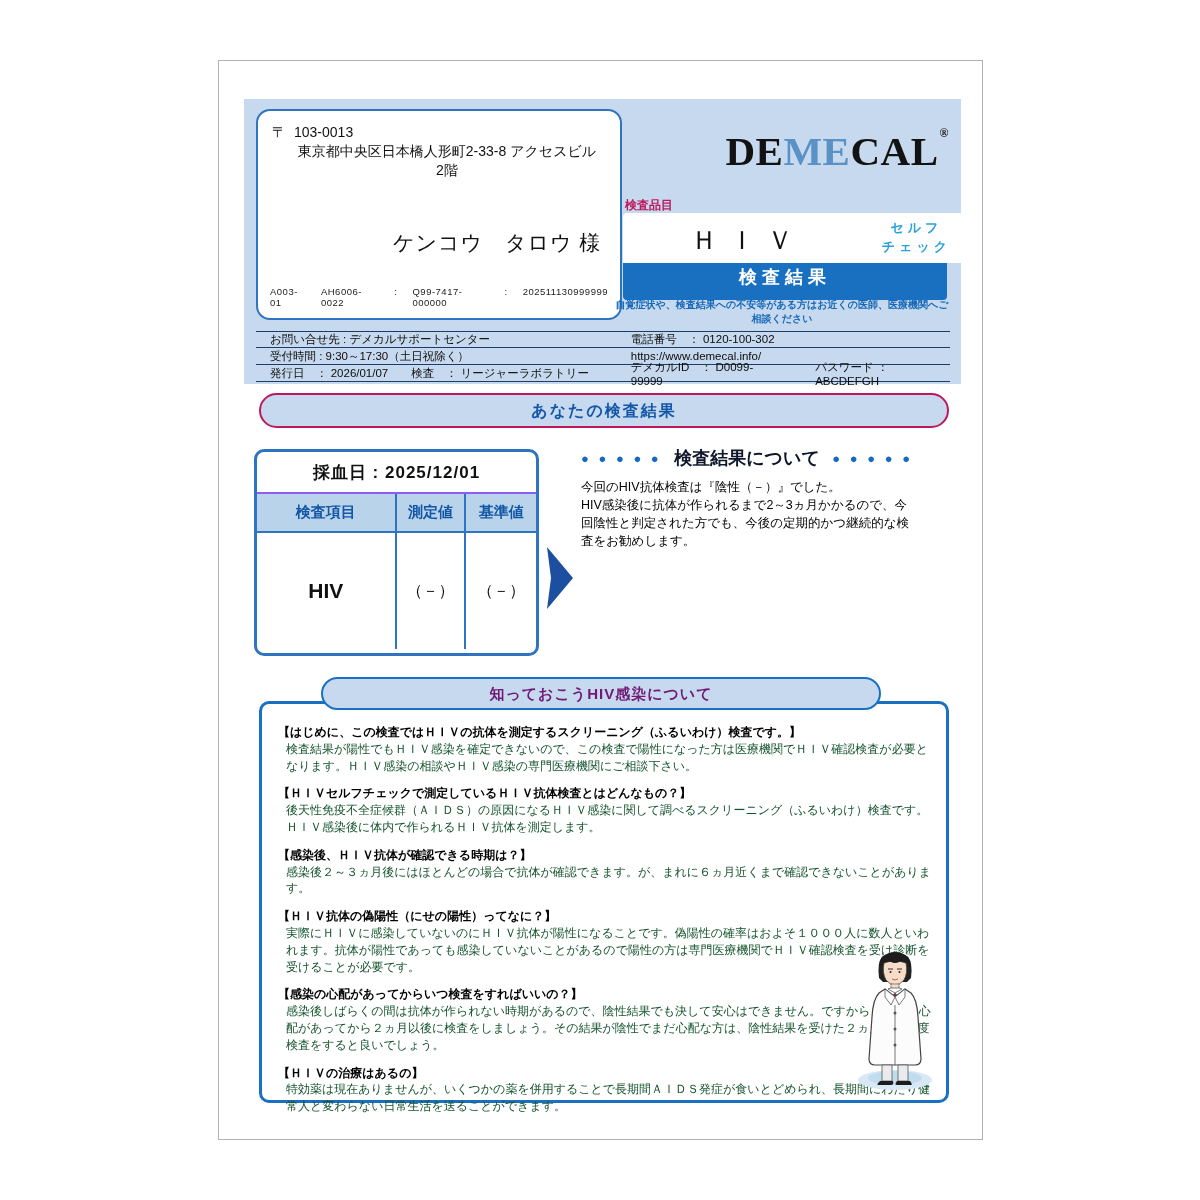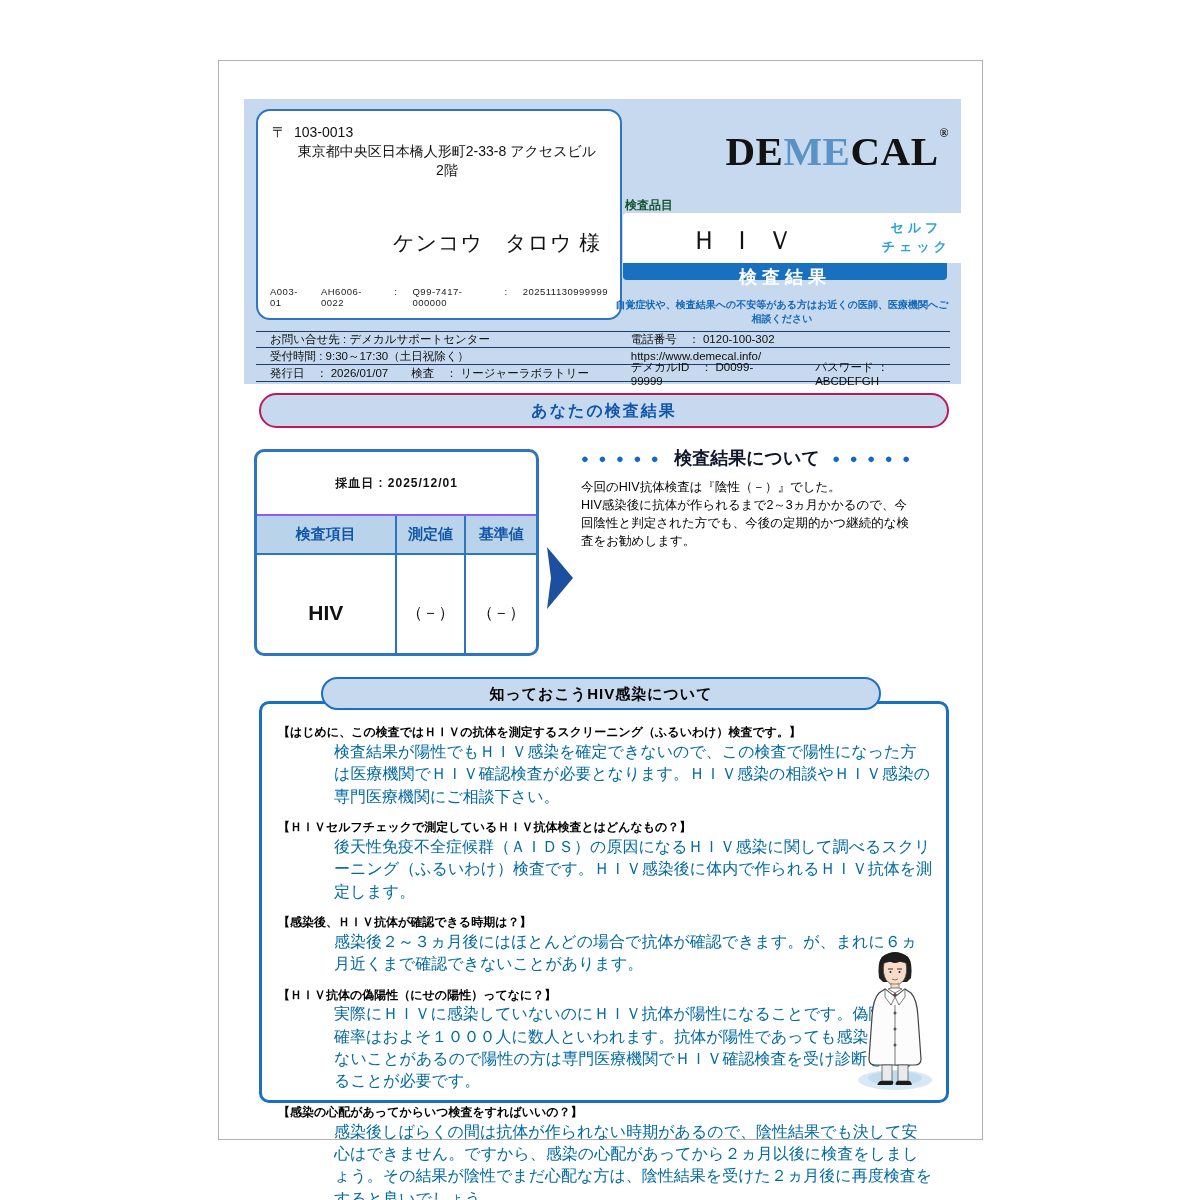--- a/index.html
+++ b/index.html
@@ -18,50 +18,50 @@
   .addr-lines { width:306px;text-align:center; }
   .addr-recipient { position:absolute; left:135px; top:118px; font-size:21px; color:#111; letter-spacing:1px; }
   .addr-codes { position:absolute; left:12px; bottom:10px; right:12px; display:flex; gap:15px;
                 font-size:9.5px; color:#222; letter-spacing:0.5px; }
 
   .logo { position:absolute; right:12px; top:28px; font-family:Liberation Serif, serif;
           font-weight:bold; font-size:41px; color:#121212; letter-spacing:0.5px; line-height:1; }
   .logo .me { color:#5b92c6; }
   .logo sup { font-size:12px; vertical-align:28px; margin-left:1px; }
 
-  .product-label { position:absolute; left:381px; top:98px; font-size:12px; font-weight:bold; color:#14532d; }
+  .product-label { position:absolute; left:381px; top:98px; font-size:12px; font-weight:bold; color:#be185d; }
   .product-box { position:absolute; left:379px; top:114px; width:340px; height:50px; background:#fff;
                  border-radius:4px 4px 0 0;padding-left:25px; }
   .product-name { position:absolute; left:0; right:90px; top:10px; text-align:center;
                   font-size:26px; color:#111; letter-spacing:12px; font-weight:500; }
   .self-check { position:absolute; right:12px; top:6px; text-align:center; color:#2ba2dc;
                 font-size:13px; font-weight:bold; letter-spacing:4px; line-height:1.45; }
-  .result-bar { position:absolute; left:379px; top:164px; width:324px; height:17px; background:#1a70c0;
+  .result-bar { position:absolute; left:379px; top:164px; width:324px; height:37px; background:#1a70c0;
                 border-radius:0 0 4px 4px; color:#fff; font-size:18px; font-weight:bold;
                 letter-spacing:5px; text-align:center; line-height:29px; }
   .banner-note { position:absolute; left:368px; top:199px; width:340px; text-align:center;
                  font-size:10px; font-weight:bold; color:#1668b8; }
 
   .contact-table { position:absolute; left:12px; top:232px; width:694px; }
   .c-row { display:flex; align-items:center; height:17px; border-bottom:1.5px solid #1d3c66;
            font-size:11.5px; color:#0c0c0c; }
   .c-row:first-child { border-top:1.5px solid #1d3c66; }
   .c-left { flex:0 0 54%; padding-left:14px; }
   .c-right { flex:1; display:flex; gap:36px; }
 
   
   .pill { position:absolute; left:40px; top:332px; width:690px; height:35px; background:#c6d9ee;
           border:2px solid #be185d; border-radius:18px; text-align:center; line-height:31px;
           color:#1356a8; font-size:16px; font-weight:bold; letter-spacing:2px; }
 
   
   .rtable { position:absolute; left:35px; top:388px; width:285px; height:207px; background:#fff;
             border:3px solid #2f74c0; border-radius:10px; overflow:hidden; }
-  .rt-date { height:62px; display:flex; align-items:center; justify-content:center;
-             font-size:12px; font-weight:bold; color:#111; letter-spacing:1px; }
+  .rt-date { height:40px; display:flex; align-items:center; justify-content:center;
+             font-size:17px; font-weight:bold; color:#111; letter-spacing:1px; }
   .rt-grid { display:grid; grid-template-columns:50% 25% 25%; grid-template-rows:39px 1fr;
              height:157px; border-top:2px solid #8b5cf6; }
   .rt-h { background:#b9d4ea; display:flex; align-items:center; justify-content:center;
           color:#1356a8; font-size:15px; font-weight:bold; border-bottom:2px solid #2f74c0; }
   .rt-d { display:flex; align-items:center; justify-content:center; color:#111; font-size:16px; }
   .rt-h.c1,.rt-h.c2,.rt-d.c1,.rt-d.c2 { border-right:2px solid #2f74c0; }
   .rt-d.item { font-size:21px; font-weight:bold; }
 
   .arrow { position:absolute; left:328px; top:486px; }
 
@@ -70,25 +70,25 @@
   .about-title { display:flex; align-items:center; justify-content:space-between; }
   .about-title .dots { color:#1668c0; font-size:13px; letter-spacing:3px; white-space:nowrap; }
   .about-title .txt { color:#0f172a; font-size:18px; font-weight:bold; white-space:nowrap; margin:0 4px; }
   .about-body { margin-top:8px; font-size:12.5px; line-height:1.45; color:#000; }
 
   
   .infobox { position:absolute; left:40px; top:640px; width:690px; height:402px;
              border:3px solid #1a70c0; border-radius:10px; background:#fff; }
   .info-tab { position:absolute; left:102px; top:616px; width:560px; height:33px; background:#c6d9ee;
               border:2px solid #1a70c0; border-radius:17px; z-index:2; text-align:center;
-              line-height:29px; font-size:15px; font-weight:bold; color:#000000; letter-spacing:1px; }
+              line-height:29px; font-size:15px; font-weight:bold; color:#701a75; letter-spacing:1px; }
   .info-sections { position:absolute; left:16px; top:20px; right:14px; }
   .section { margin-bottom:11px; }
   .sec-title { font-size:12px; font-weight:bold; color:#000; line-height:1.4; }
-  .sec-body { font-size:16px; color:#0369a1; line-height:1.4; padding-left:8px;margin-left:48px; }
+  .sec-body { font-size:12px; color:#14532d; line-height:1.4; padding-left:8px; }
   .doctor { position:absolute; right:10px; bottom:4px; }
 </style>
 </head>
 <body>
 
 <div class="sheet">
 
   <div class="banner">
 
     <div class="addr-card">

